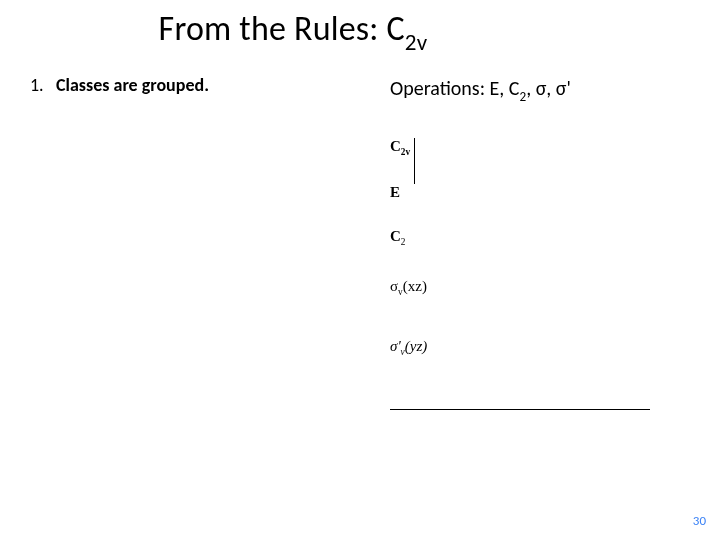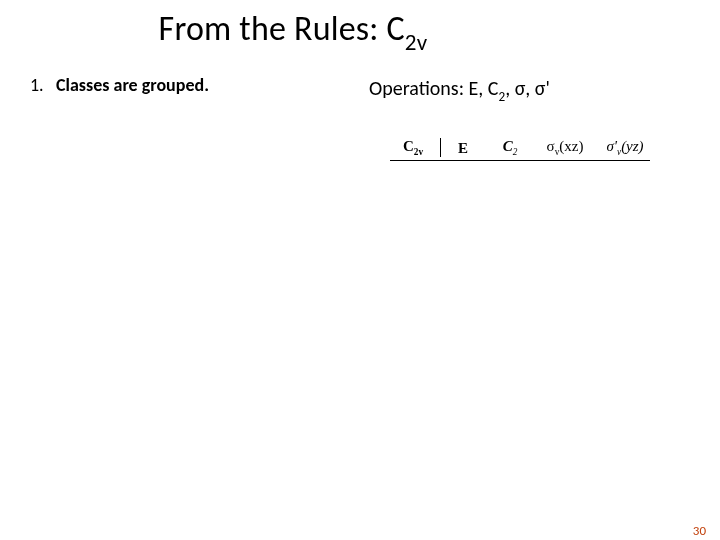--- a/index.html
+++ b/index.html
@@ -60,61 +60,62 @@
   }
   .small-sub {
     font-size: 0.66em;
     vertical-align: sub;
     position: relative;
     top: 0.1em;
   }
   .right-line {
     position: absolute;
     top: 76px;
-    left: 369px;
+    left: 390px;
     font-size: 20px;
   }
   .table-wrap {
     position: absolute;
     top: 136px;
     left: 390px;
     width: 260px;
     font-family: "Times New Roman", Times, serif;
     font-size: 15px;
   }
   .ct-row {
     display: flex;
-    align-items: flex-end;
+    align-items: flex-start;
     border-bottom: 1px solid #000;
-    padding: 2px 0 3px 0;
+    padding: 2px 0 11px 0;
+    flex-direction: column;
   }
   .ct-cell {
     text-align: center;
   }
   .ct-head {
     flex: 0 0 46px;
     border-right: 1px solid #000;
     font-weight: bold;
     text-align: center;
     padding-right: 4px;
   }
   .ct-e   { flex: 0 0 44px; }
-  .ct-c2  { flex: 0 0 50px; font-style: italic; }
+  .ct-c2  { flex: 0 0 50px; }
   .ct-sv  { flex: 0 0 60px; }
   .ct-svp { flex: 0 0 60px; font-style: italic; }
   .tsub {
     font-size: 0.62em;
     vertical-align: sub;
   }
   .page-num {
     position: absolute;
     right: 14px;
-    bottom: 2px;
+    bottom: 12px;
     font-size: 13px;
-    color: #c2410c;
+    color: #3b82f6;
   }
 </style>
 </head>
 <body>
 
 <div class="slide">
 
   <div class="title">
     <span>From the Rules: C</span><span class="sub">2v</span>
   </div>

